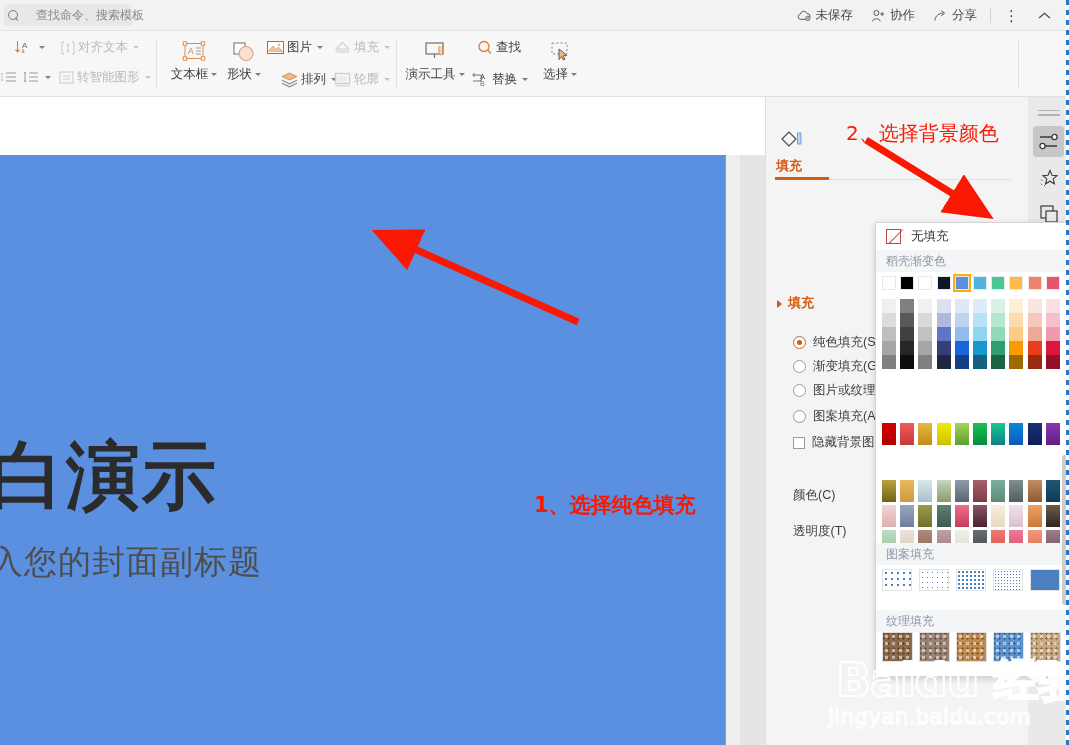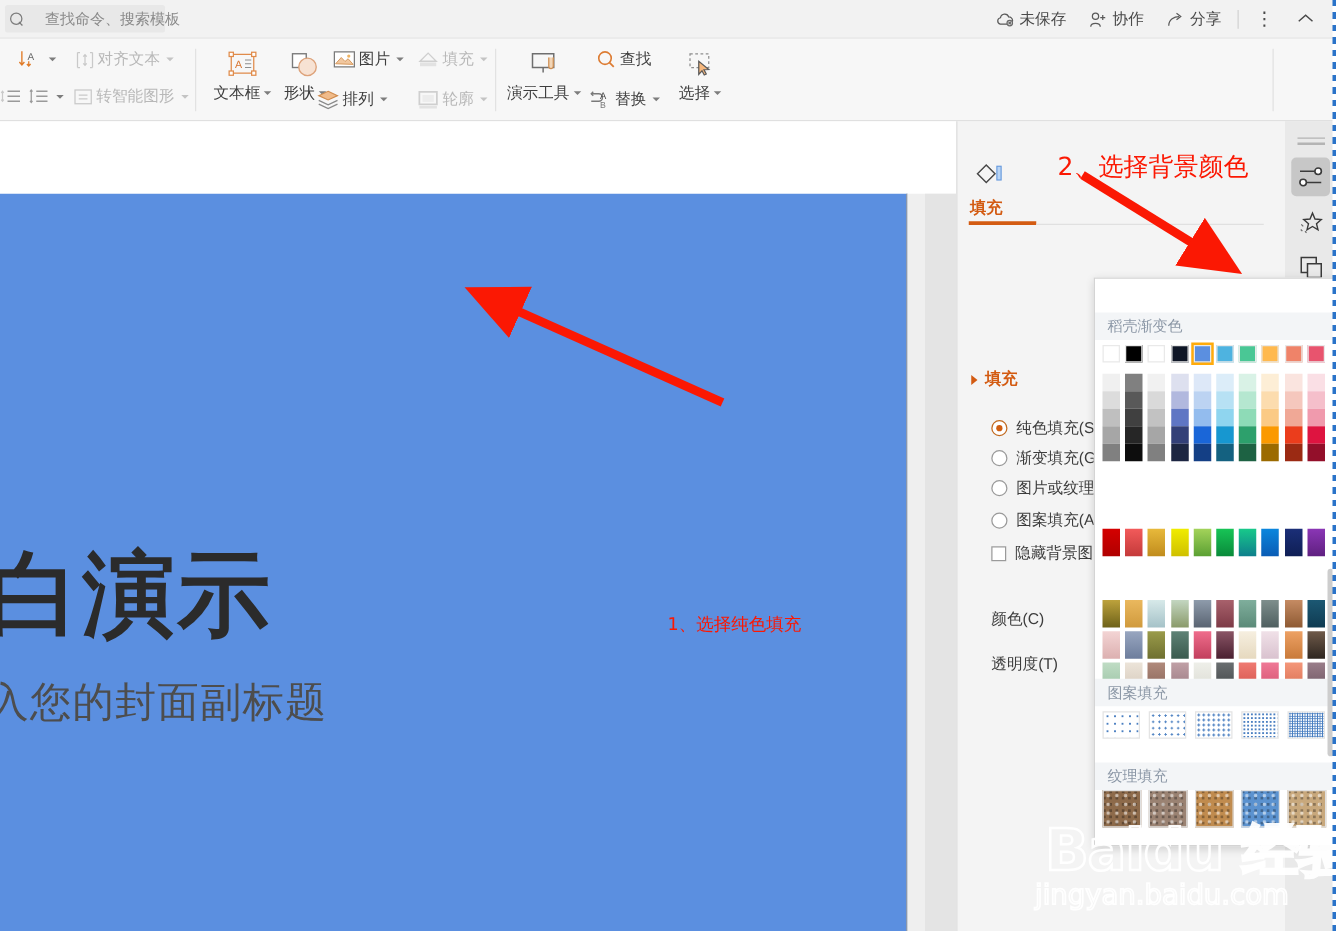--- a/index.html
+++ b/index.html
@@ -61,22 +61,22 @@
     position:absolute; left:-10px; top:272px; font-size:74px; font-weight:bold;
     color:#2b2b2b; letter-spacing:2px; white-space:nowrap;
     font-family: "DejaVu Sans", "Liberation Sans", sans-serif;
   }
   .slide-sub {
     position:absolute; left:-10px; top:385px; font-size:33px; color:#4d4d4d;
     letter-spacing:1px; white-space:nowrap;
     font-family: "DejaVu Sans", "Liberation Sans", sans-serif;
   }
   .anno1 {
-    position:absolute; left:534px; top:336px; font-size:14px; color:#fb1803;
-    white-space:nowrap; font-family:"DejaVu Sans","Liberation Sans",sans-serif;
+    position:absolute; left:534px; top:336px; font-size:21px; color:#fb1803;
+    white-space:nowrap; font-family:"DejaVu Sans","Liberation Sans",sans-serif;font-weight:bold;
   }
 
   .rightstrip { position:absolute; left:726px; top:58px; width:39px; height:590px; background:#efefef; }
   .rightstrip .inner { position:absolute; left:14px; top:0; width:25px; height:590px; background:#e4e4e4; }
 
   .wm-base { position:absolute; left:765px; top:97px; width:304px; height:648px; background:#efefef; }
   .watermark {
     position:absolute; left:836px; top:650px; width:240px; height:90px;
     pointer-events:none; user-select:none;
   }
@@ -285,21 +285,21 @@
       <span class="caret"></span>
     </div>
     <div class="smallbtn" style="left:333px; top:8px;">
       <svg width="19" height="17" viewBox="0 0 19 17">
         <path d="M3 10 L9.5 3.5 L16 10 Z" fill="none" stroke="#cfcfcf" stroke-width="1.1"></path>
         <rect x="3" y="11" width="13" height="3" fill="#e2e2e2"></rect>
       </svg>
       <span class="rb-lbl dim">填充</span>
       <span class="caret dim"></span>
     </div>
-    <div class="smallbtn" style="left:253px; top:40px;font-family:Liberation Serif, serif;">
+    <div class="smallbtn" style="left:280px; top:40px;font-family:Liberation Serif, serif;">
       <svg width="19" height="17" viewBox="0 0 19 17">
         <path d="M9.5 2 L17 5.5 L9.5 9 L2 5.5 Z" fill="#f0bb8a" stroke="#d08c4e" stroke-width="0.9"></path>
         <path d="M2 9.3 L9.5 12.8 L17 9.3" fill="none" stroke="#8a8a8a" stroke-width="1.1"></path>
         <path d="M2 12.3 L9.5 15.8 L17 12.3" fill="none" stroke="#8a8a8a" stroke-width="1.1"></path>
       </svg>
       <span class="rb-lbl">排列</span>
       <span class="caret"></span>
     </div>
     <div class="smallbtn" style="left:333px; top:40px;">
       <svg width="19" height="17" viewBox="0 0 19 17">
@@ -433,20 +433,24 @@
     </div>
     <div class="rail-btn" style="top:101px;">
       <svg width="22" height="22" viewBox="0 0 22 22">
         <rect x="3" y="3" width="12" height="12" fill="none" stroke="#3a3a3a" stroke-width="1.2"></rect>
         <rect x="8" y="8" width="11" height="11" fill="#e9e9e9" stroke="#3a3a3a" stroke-width="1.2"></rect>
       </svg>
     </div>
   </div>
 
   <div class="dropdown">
+    <div class="dd-nofill">
+      <span class="nofill-sq"></span>
+      <span class="t">无填充</span>
+    </div>
 
     <div class="dd-head" style="top:27px;">稻壳渐变色</div>
     <div id="theme-top">
         <div class="sw sw-top" style="left: 6px; top: 53px; background: rgb(255, 255, 255);"></div>
         <div class="sw sw-top" style="left: 24.2px; top: 53px; background: rgb(0, 0, 0);"></div>
         <div class="sw sw-top" style="left: 42.4px; top: 53px; background: rgb(255, 255, 255);"></div>
         <div class="sw sw-top" style="left: 60.6px; top: 53px; background: rgb(15, 22, 38);"></div>
         <div class="sw sw-top sw-sel" style="left: 78.8px; top: 53px; background: rgb(91, 143, 224);"></div>
         <div class="sw sw-top" style="left: 97px; top: 53px; background: rgb(78, 179, 224);"></div>
         <div class="sw sw-top" style="left: 115.2px; top: 53px; background: rgb(74, 199, 149);"></div>

